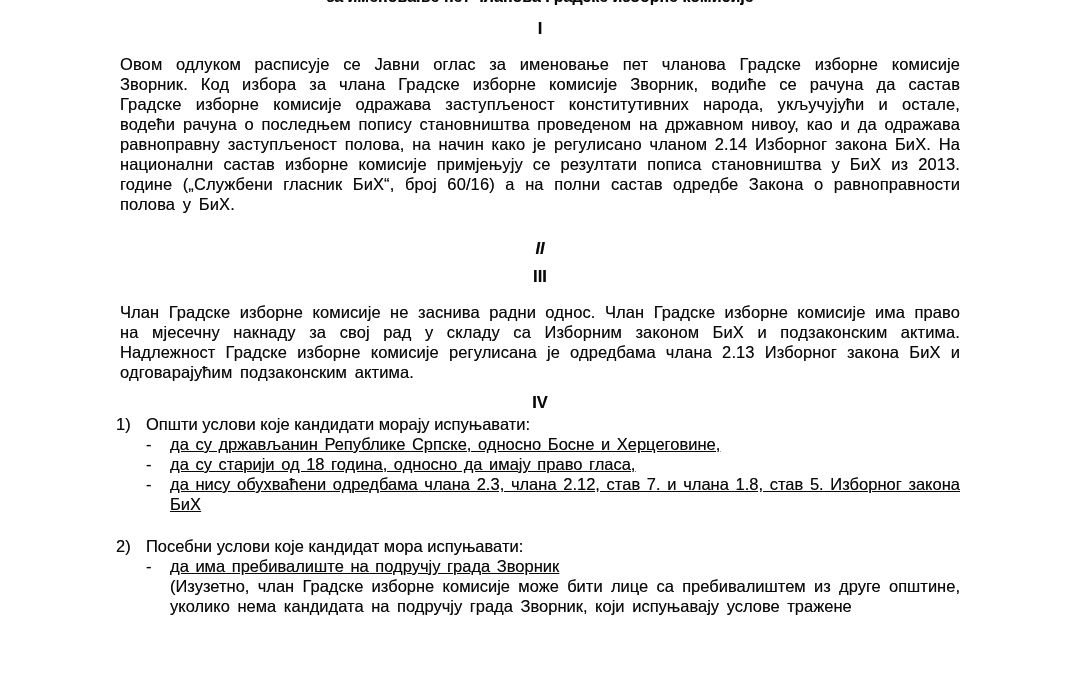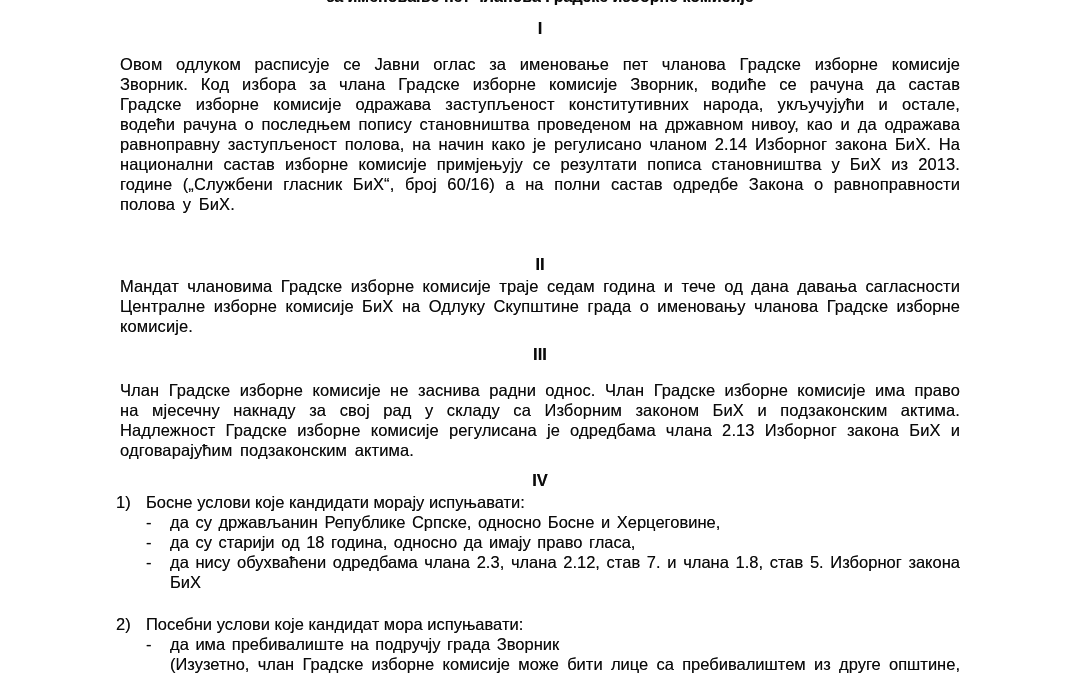--- a/index.html
+++ b/index.html
@@ -29,21 +29,21 @@
     font-size: 16px;
     line-height: 20px;
     white-space: nowrap;
   }
   .numeral {
     text-align: center;
     font-weight: bold;
     height: 20px;
   }
   .numeral-1 { margin-top: 18px; }
-  .numeral-2 { margin-top: 40px; }
+  .numeral-2 { margin-top: 24px; font-style: italic; }
   .numeral-3 { margin-top: 8px; }
   .numeral-4 { margin-top: 10px; }
   .para {
     text-align: justify;
     word-spacing: 3px;
     letter-spacing: 0.1px;
   }
   .para-1 { margin-top: 16px; height: 160px; }
   .para-2 { margin-top: 2px; height: 60px; }
   .para-3 { margin-top: 16px; height: 80px; }
@@ -62,49 +62,49 @@
     padding-left: 26px;
   }
   .bullet-dash {
     width: 24px;
     flex: 0 0 24px;
   }
   .bullet-text {
     flex: 1 1 auto;
     text-align: justify;
     word-spacing: 2px;
+    text-decoration: underline;
   }
   .note {
     padding-left: 50px;
     text-align: justify;
     word-spacing: 3px;
   }
 </style>
 </head>
 <body>
 
 <div class="page">
   <div class="clipped-heading">за именовање пет чланова Градске изборне комисије</div>
 
   <div class="content">
 
     <div class="numeral numeral-1">I</div>
     <div class="para para-1">Овом одлуком расписује се Јавни оглас за именовање пет чланова Градске изборне комисије Зворник. Код избора за члана Градске изборне комисије Зворник, водиће се рачуна да састав Градске изборне комисије одражава заступљеност конститутивних народа, укључујући и остале, водећи рачуна о последњем попису становништва проведеном на државном нивоу, као и да одражава равноправну заступљеност полова, на начин како је регулисано чланом 2.14 Изборног закона БиХ. На национални састав изборне комисије примјењују се резултати пописа становништва у БиХ из 2013. године („Службени гласник БиХ“, број 60/16) а на полни састав одредбе Закона о равноправности полова у БиХ.</div>
 
     <div class="numeral numeral-2">II</div>
-    <div class="para para-2">Мандат члановима Градске изборне комисије траје седам година и тече од дана давања сагласности Централне изборне комисије БиХ на Одлуку Скупштине града о именовању чланова Градске изборне комисије.</div>
 
     <div class="numeral numeral-3">III</div>
     <div class="para para-3">Члан Градске изборне комисије не заснива радни однос. Члан Градске изборне комисије има право на мјесечну накнаду за свој рад у складу са Изборним законом БиХ и подзаконским актима. Надлежност Градске изборне комисије регулисана је одредбама члана 2.13 Изборног закона БиХ и одговарајућим подзаконским актима.</div>
 
     <div class="numeral numeral-4">IV</div>
 
     <div class="list-head">
       <span class="list-num">1)</span>
-      <span class="list-title">Босне услови које кандидати морају испуњавати:</span>
+      <span class="list-title">Општи услови које кандидати морају испуњавати:</span>
     </div>
     <div class="bullet-row">
       <span class="bullet-dash">-</span>
       <span class="bullet-text">да су држављанин Републике Српске, односно Босне и Херцеговине,</span>
     </div>
     <div class="bullet-row">
       <span class="bullet-dash">-</span>
       <span class="bullet-text">да су старији од 18 година, односно да имају право гласа,</span>
     </div>
     <div class="bullet-row">

